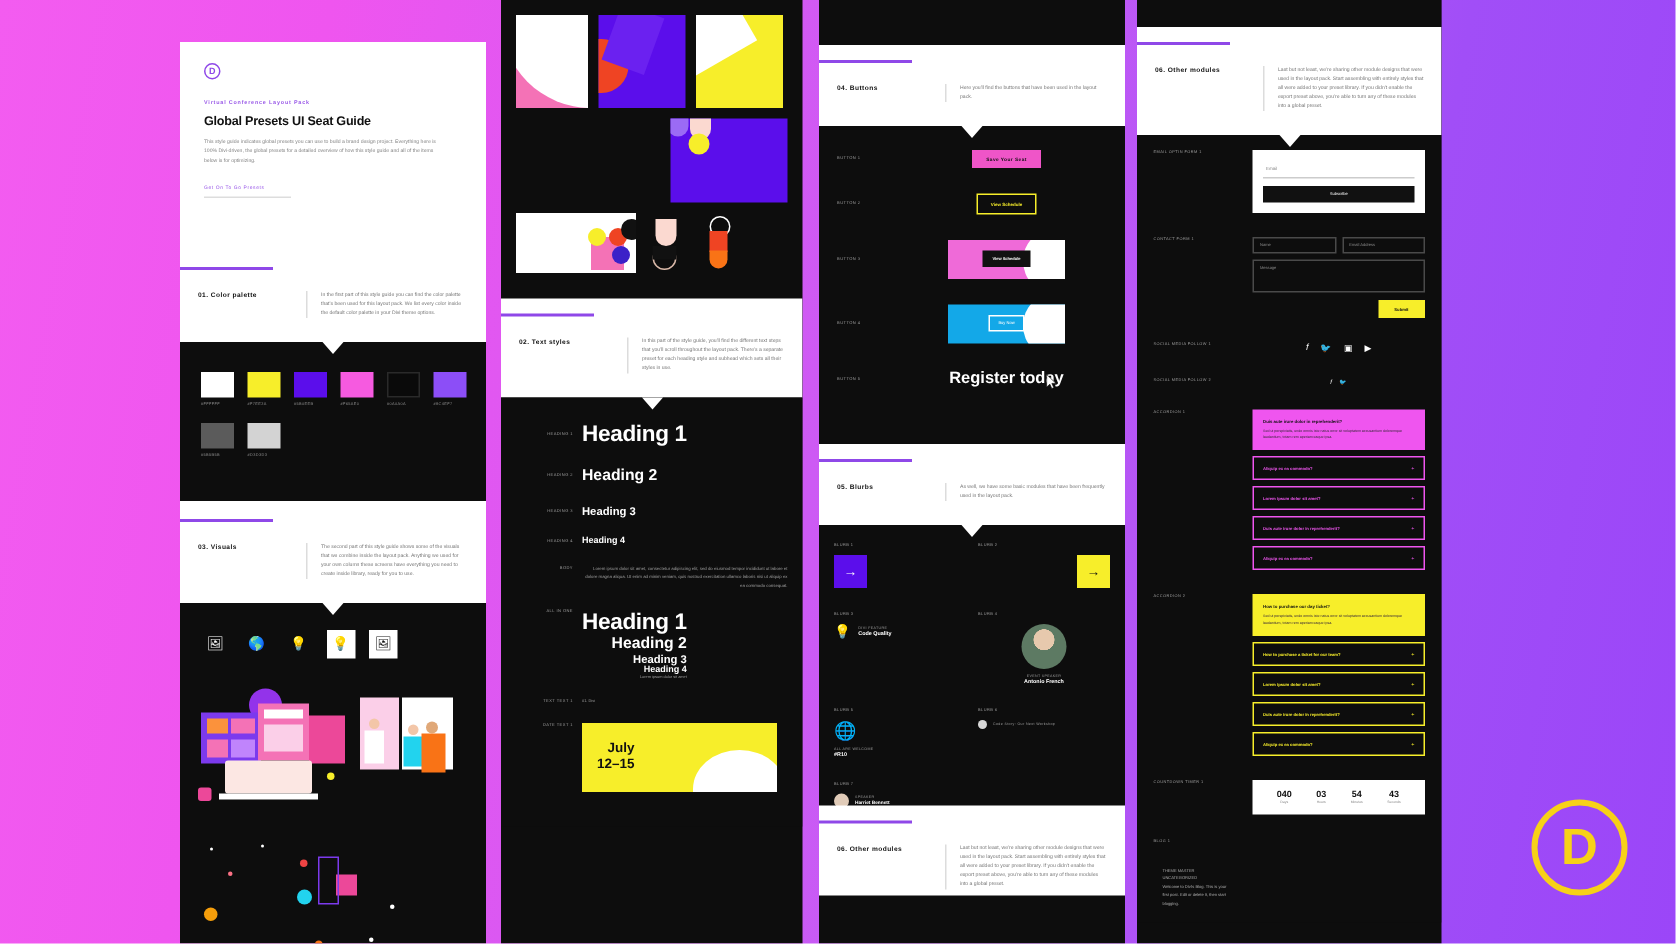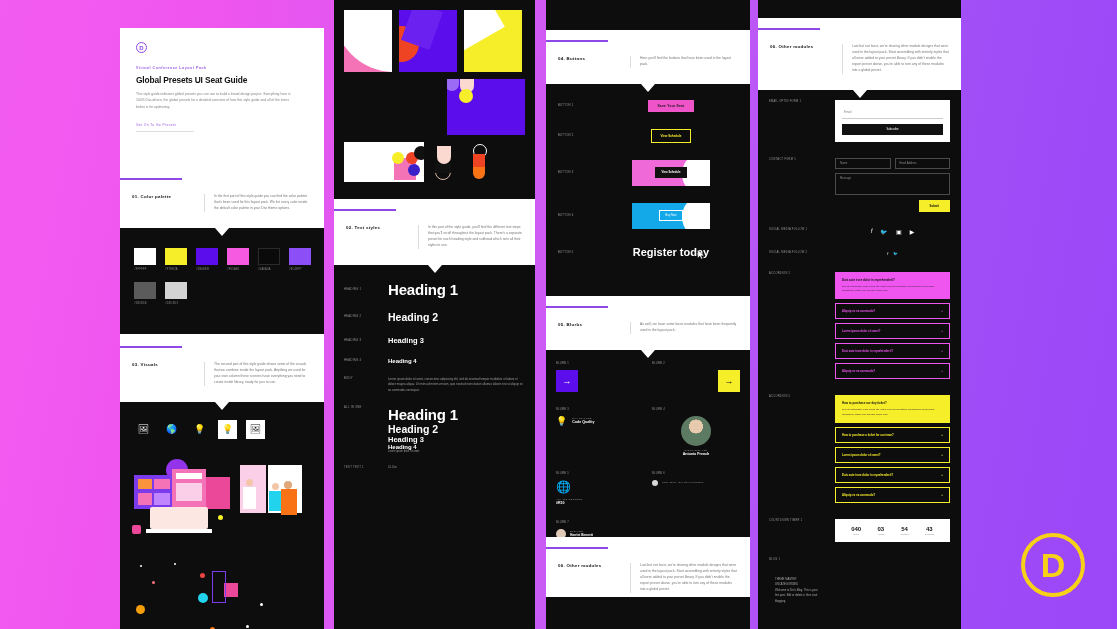--- a/index.html
+++ b/index.html
@@ -51,21 +51,21 @@
   .illus{ display:flex; gap:6px; padding:4px 12px 8px 12px;}
   .stars{ position:relative; height:108px; }
   .star{ position:absolute; border-radius:50%; }
 
   
   .grid-imgs{ padding:10px; }
   .gi-row{ display:flex; gap:7px; margin-bottom:7px;}
   .gi{ height:62px; }
 
   .txtstyles{ padding:16px 10px 10px 10px; }
-  .ts-row{ display:flex; align-items:center; margin-bottom:13px; gap:6px;}
+  .ts-row{ display:flex; align-items:center; margin-bottom:13px; gap:6px;text-align:right;}
   .ts-lbl{ font-size:2.7px; color:#9b9b9b; letter-spacing:.3px; width:38px; flex:0 0 38px;}
   .ts-val{ color:#fff; }
   .h1s{ font-size:15px; font-weight:bold; letter-spacing:-.2px;}
   .h2s{ font-size:10.5px; font-weight:bold;}
   .h3s{ font-size:7.5px; font-weight:bold;}
   .h4s{ font-size:6px; font-weight:bold;}
   .body-s{ font-size:2.9px; color:#9d9d9d; line-height:1.85;}
   .tiny-s{ font-size:2.6px; color:#9d9d9d;}
   .allinone{ }
   .jcard{ background:#f7ee2a; height:46px; width:130px; position:relative; overflow:hidden;}
@@ -346,20 +346,27 @@
             <div class="ts-val h4s">Heading 4</div>
             <div class="tiny-s">Lorem ipsum dolor sit amet</div>
           </div>
         </div>
 
         <div class="ts-row">
           <div class="ts-lbl">TEXT TEXT 1</div>
           <div class="tiny-s">01. Divi</div>
         </div>
 
+        <div class="ts-row" style="align-items:flex-start">
+          <div class="ts-lbl">DATE TEXT 1</div>
+          <div class="jcard">
+            <div class="sun"></div>
+            <div class="jt"><span>July</span><br><span>12–15</span></div>
+          </div>
+        </div>
       </div>
     </div>
   </div>
 
   <div class="col c3">
     <div class="dark" style="height:30px"></div>
 
     <div class="white">
       <div style="height:10px"></div>
       <div class="rule"></div>

